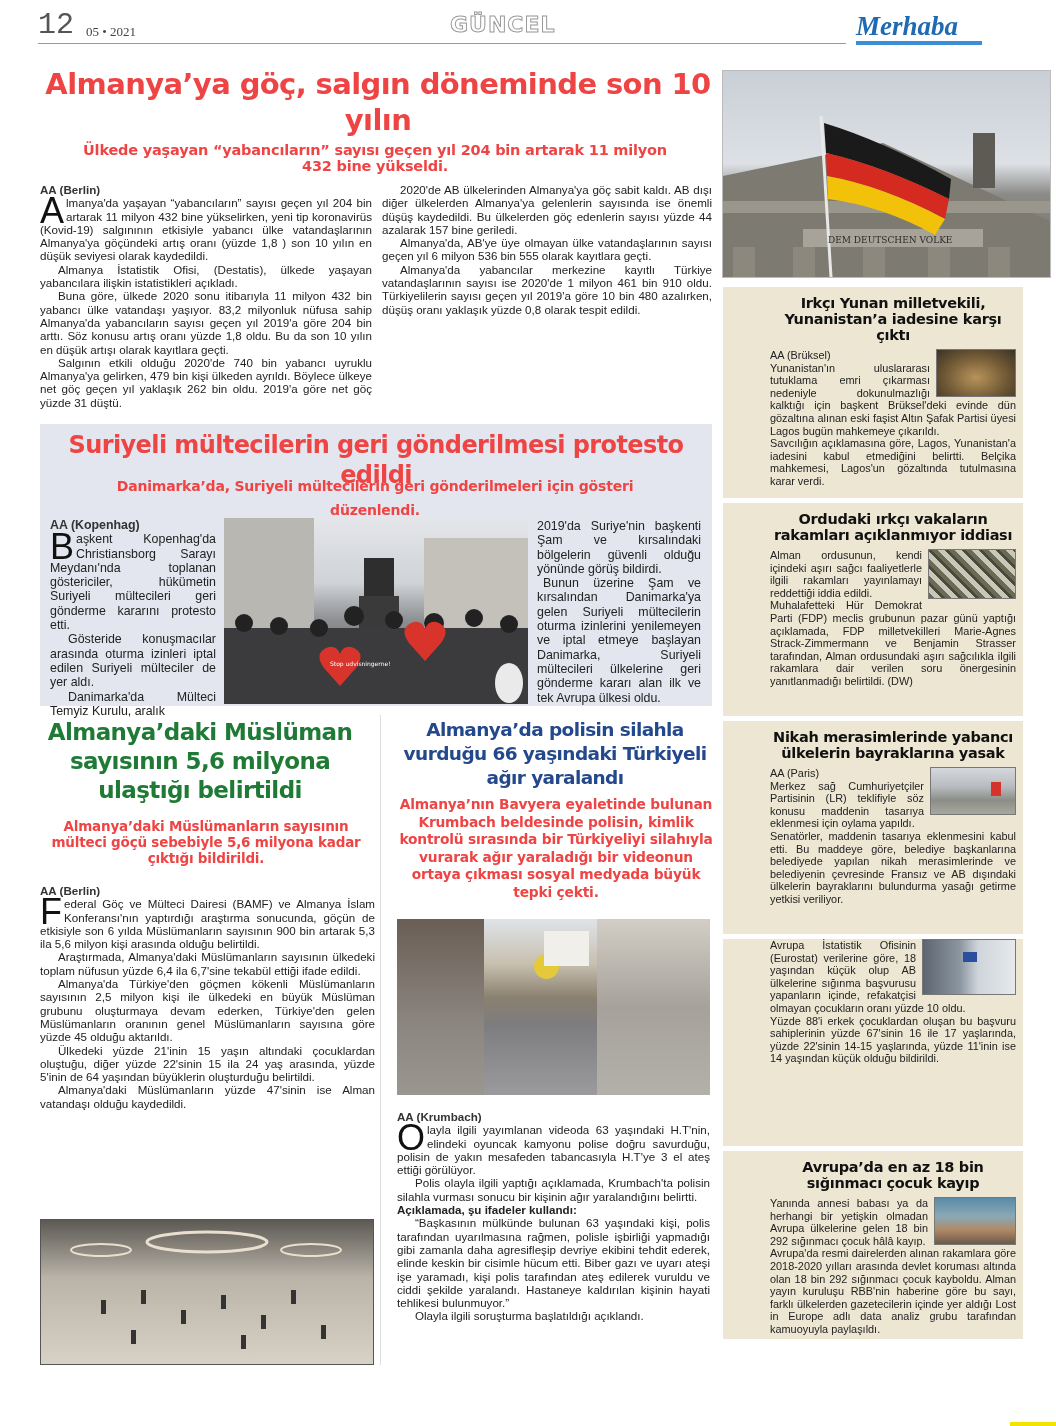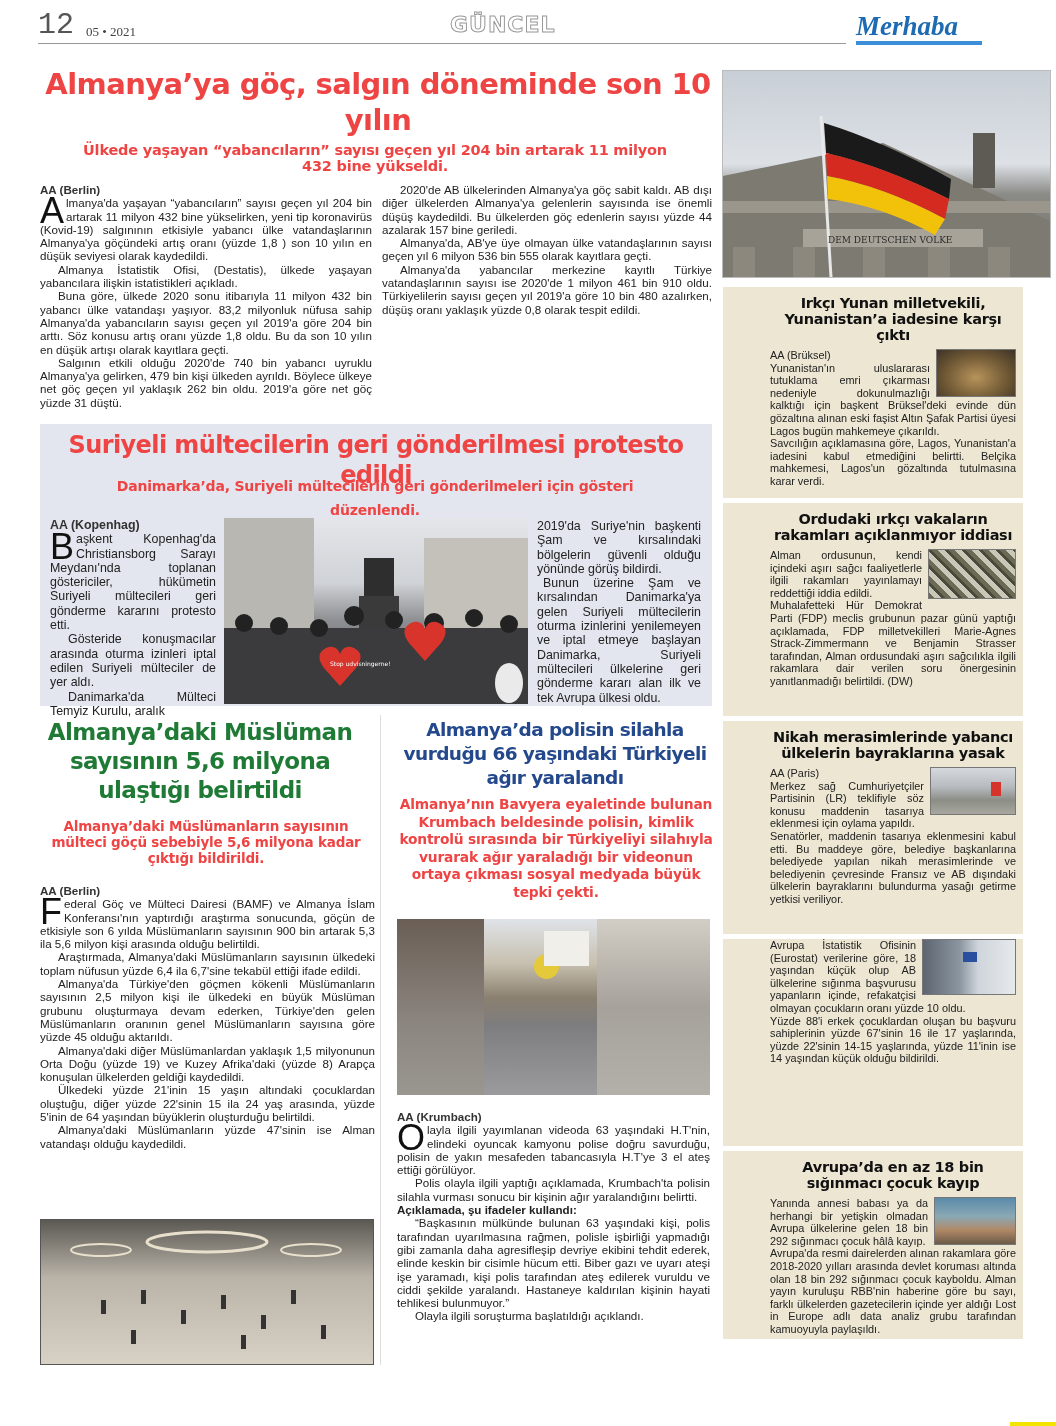--- a/index.html
+++ b/index.html
@@ -121,21 +121,20 @@
   <p style="text-indent:6px;">Bunun üzerine Şam ve kırsalından Danimarka'ya gelen Suriyeli mültecilerin oturma izinlerini yenilemeyen ve iptal etmeye başlayan Danimarka, Suriyeli mültecileri ülkelerine geri gönderme kararı alan ilk ve tek Avrupa ülkesi oldu.</p>
 </div>
 
 <div class="abs headline" style="left:40px; top:718px; width:320px; font-size:23px; line-height:29px; color:#1f7a35;">Almanya’daki Müslüman sayısının 5,6 milyona ulaştığı belirtildi</div>
 <div class="abs headline" style="left:46px; top:818px; width:320px; font-size:13.5px; line-height:16px; letter-spacing:-0.2px;">Almanya’daki Müslümanların sayısının mülteci göçü sebebiyle 5,6 milyona kadar çıktığı bildirildi.</div>
 <div class="abs body-text" style="left:40px; top:884px; width:335px;">
   <div class="byline">AA (Berlin)</div>
   <p class="noindent"><span class="dropcap">F</span><span>ederal Göç ve Mülteci Dairesi (BAMF) ve Almanya İslam Konferansı'nın yaptırdığı araştırma sonucunda, göçün de etkisiyle son 6 yılda Müslümanların sayısının 900 bin artarak 5,3 ila 5,6 milyon kişi arasında olduğu belirtildi.</span></p>
   <p>Araştırmada, Almanya'daki Müslümanların sayısının ülkedeki toplam nüfusun yüzde 6,4 ila 6,7'sine tekabül ettiği ifade edildi.</p>
   <p>Almanya'da Türkiye'den göçmen kökenli Müslümanların sayısının 2,5 milyon kişi ile ülkedeki en büyük Müslüman grubunu oluşturmaya devam ederken, Türkiye'den gelen Müslümanların oranının genel Müslümanların sayısına göre yüzde 45 olduğu aktarıldı.</p>
-  <p>Almanya'daki diğer Müslümanlardan yaklaşık 1,5 milyonunun Orta Doğu (yüzde 19) ve Kuzey Afrika'daki (yüzde 8) Arapça konuşulan ülkelerden geldiği kaydedildi.</p>
   <p>Ülkedeki yüzde 21'inin 15 yaşın altındaki çocuklardan oluştuğu, diğer yüzde 22'sinin 15 ila 24 yaş arasında, yüzde 5'inin de 64 yaşından büyüklerin oluşturduğu belirtildi.</p>
   <p>Almanya'daki Müslümanların yüzde 47'sinin ise Alman vatandaşı olduğu kaydedildi.</p>
 </div>
 <div class="abs photo" style="left:40px; top:1219px; width:332px; height:144px; background:linear-gradient(180deg,#5c5954 0%,#b9b3a8 40%,#d8d2c6 100%); border:1px solid #555;">
   <svg width="332" height="144" viewBox="0 0 332 144">
     <ellipse cx="166" cy="22" rx="60" ry="10" fill="none" stroke="#e8e0cc" stroke-width="3"></ellipse>
     <ellipse cx="60" cy="30" rx="30" ry="6" fill="none" stroke="#e8e0cc" stroke-width="2"></ellipse>
     <ellipse cx="270" cy="30" rx="30" ry="6" fill="none" stroke="#e8e0cc" stroke-width="2"></ellipse>
     <g fill="#333">
         <rect x="60" y="80" width="5" height="14"></rect>

